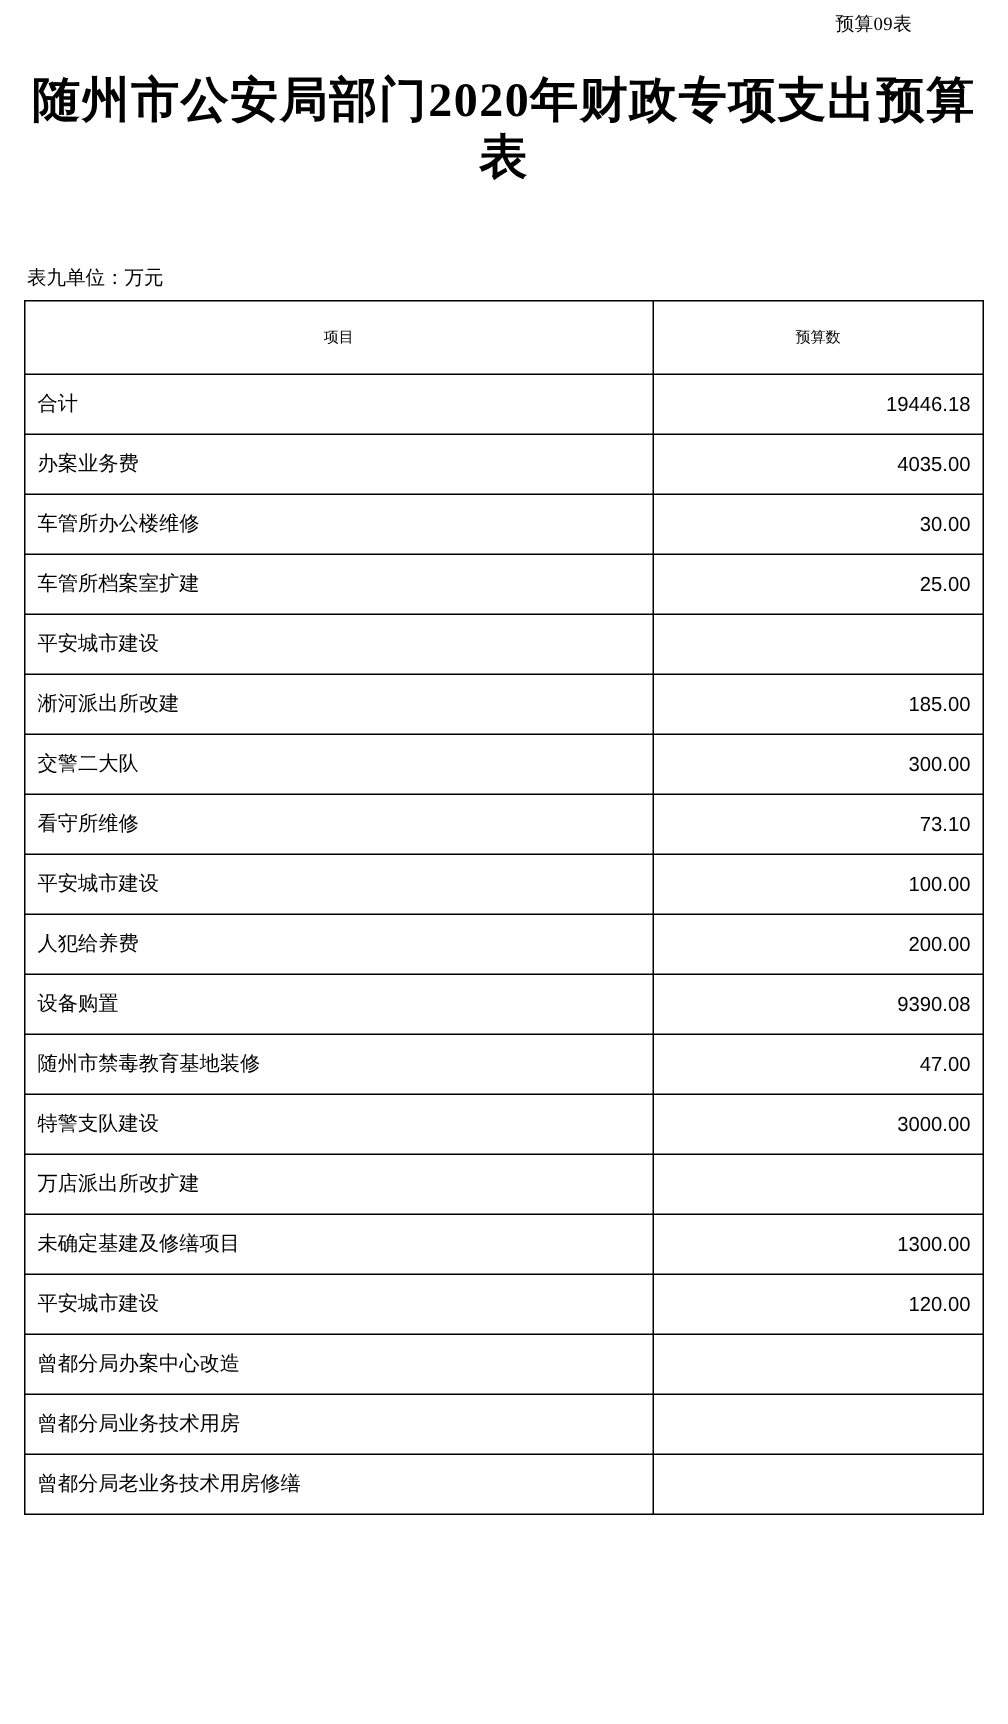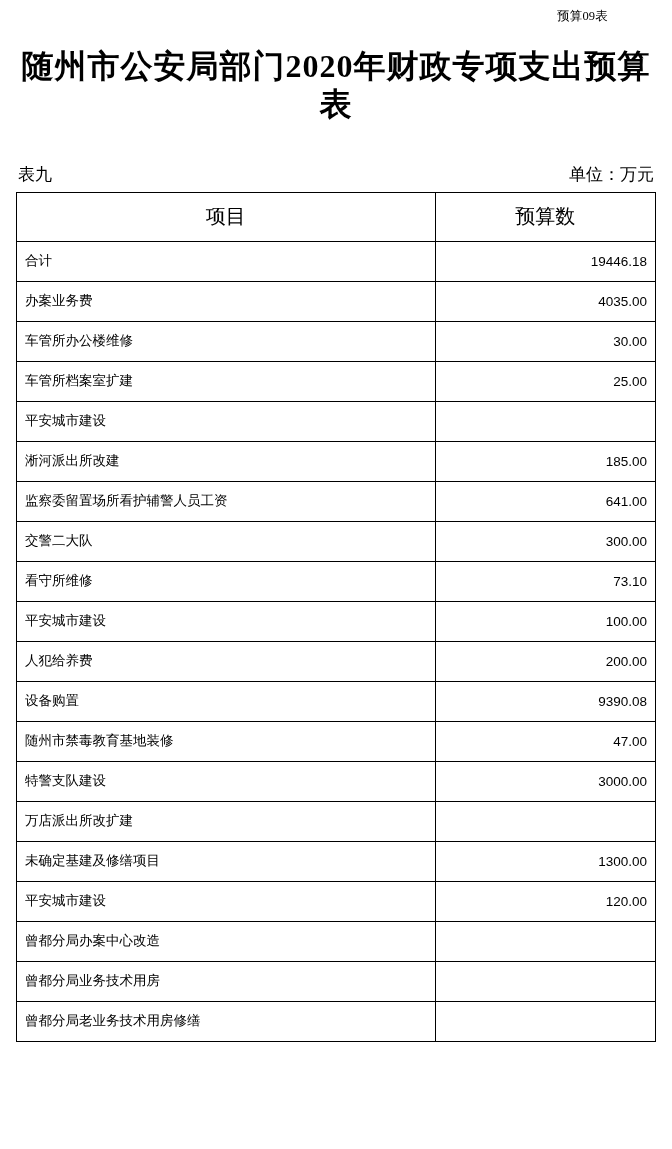--- a/index.html
+++ b/index.html
@@ -33,45 +33,44 @@
     text-align: center;
     font-size: 32px;
     font-weight: bold;
     letter-spacing: 1px;
     margin-top: 22px;
     margin-bottom: 0;
     line-height: 1.2;
   }
   .meta-row {
     display: flex;
-    justify-content: space-between;
     align-items: flex-end;
-    font-size: 17px;
-    margin-top: 39px;
+    font-size: 13px;
+    margin-top: 52px;
     margin-bottom: 6px;
     padding: 0 2px;
   }
   table.budget {
     width: 100%;
     border-collapse: collapse;
     table-layout: fixed;
     font-size: 13.5px;
   }
   table.budget th,
   table.budget td {
     border: 1px solid #000000;
     height: 39px;
     padding: 0 8px;
     vertical-align: middle;
     font-weight: normal;
   }
   table.budget thead th {
     text-align: center;
     height: 48px;
-    font-size: 20px;
+    font-size: 10px;
   }
   col.c-item { width: 65.5%; }
   col.c-val  { width: 34.5%; }
   td.item {
     text-align: left;
   }
   td.value {
     text-align: right;
     padding-right: 6px;
     font-family: Liberation Sans, sans-serif;
@@ -121,24 +120,20 @@
         </tr>
         <tr>
           <td class="item">平安城市建设</td>
           <td class="value"></td>
         </tr>
         <tr>
           <td class="item">淅河派出所改建</td>
           <td class="value">185.00</td>
         </tr>
         <tr>
-          <td class="item">监察委留置场所看护辅警人员工资</td>
-          <td class="value">641.00</td>
-        </tr>
-        <tr>
           <td class="item">交警二大队</td>
           <td class="value">300.00</td>
         </tr>
         <tr>
           <td class="item">看守所维修</td>
           <td class="value">73.10</td>
         </tr>
         <tr>
           <td class="item">平安城市建设</td>
           <td class="value">100.00</td>

